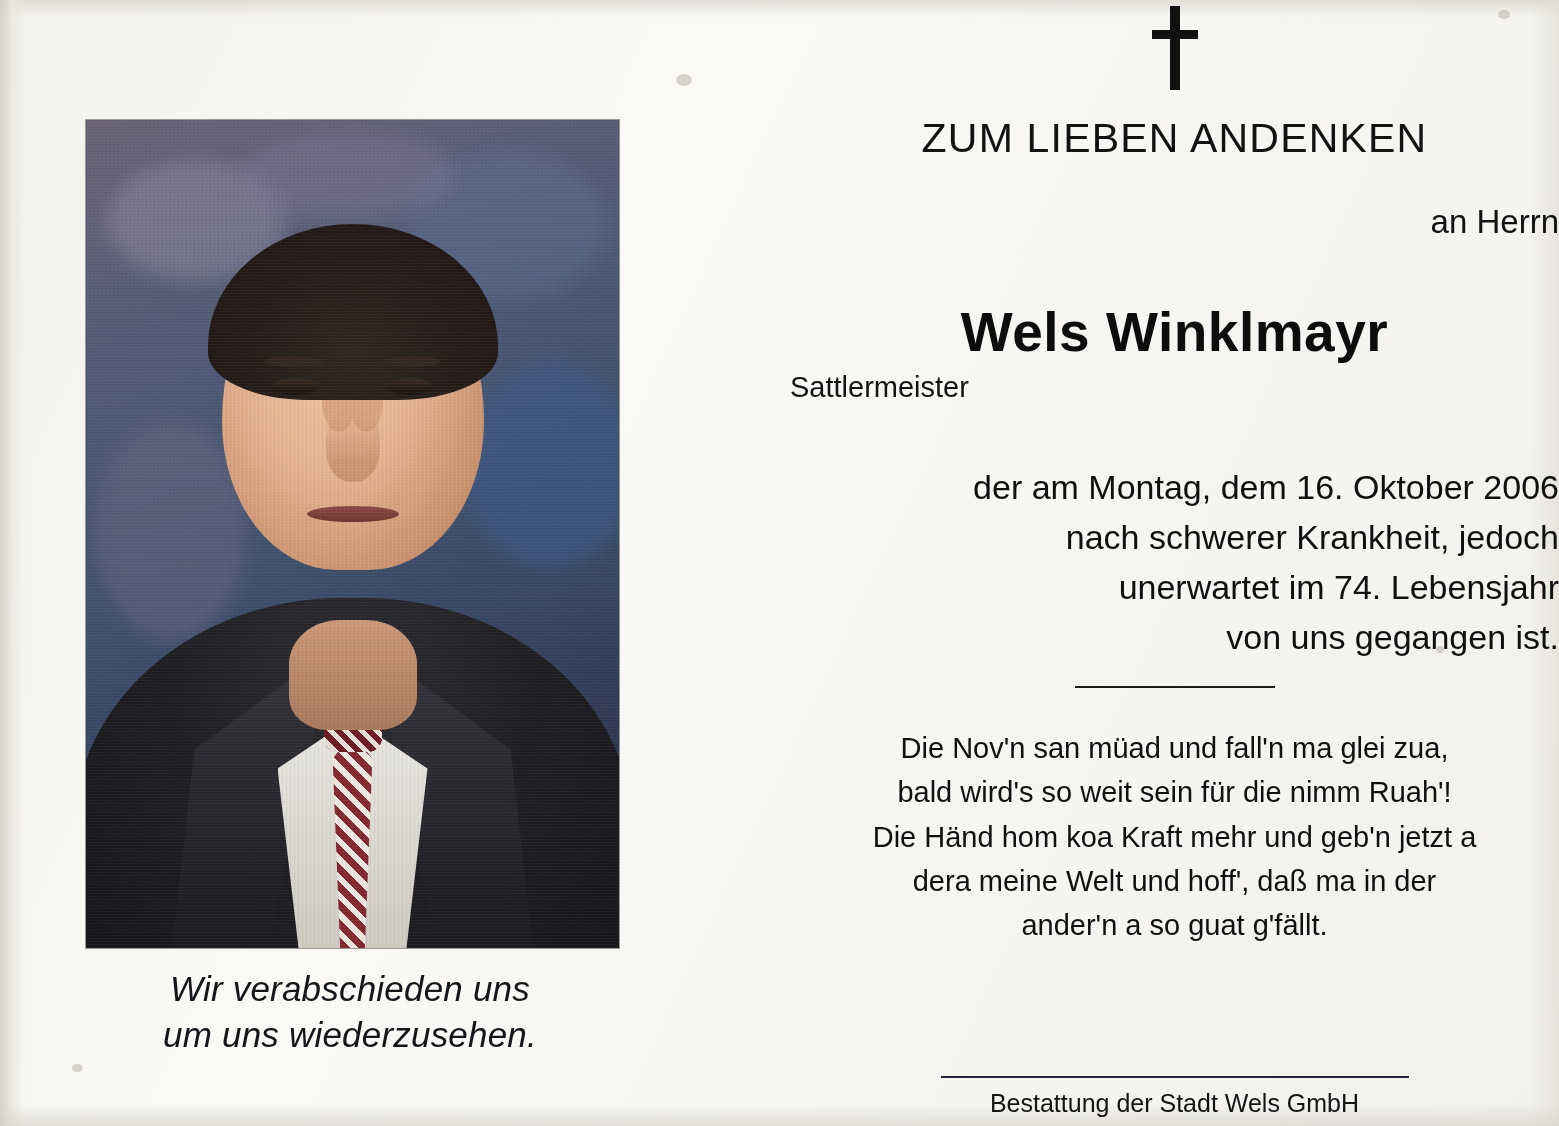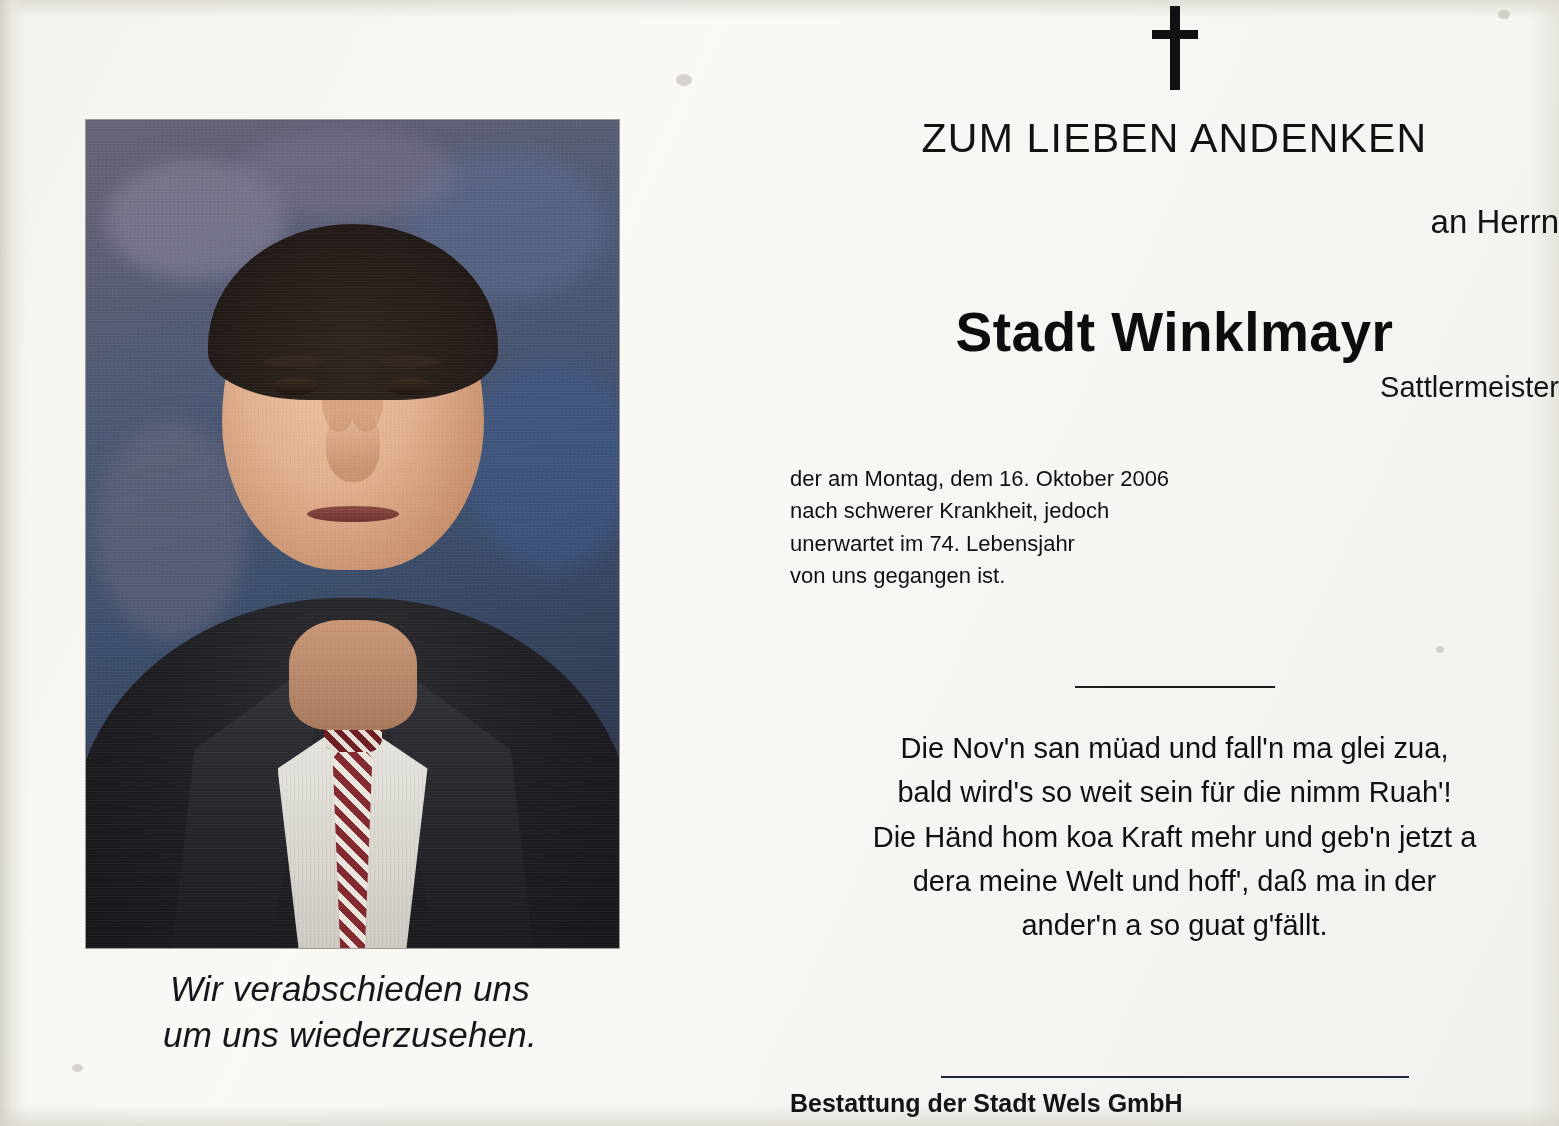--- a/index.html
+++ b/index.html
@@ -310,30 +310,30 @@
     text-align: center;
     font-size: 55px;
     font-weight: bold;
     letter-spacing: .5px;
     color: #0d0d0d;
   }
   .profession {
     position: absolute;
     top: 371px;
     left: 0; width: 100%;
-    text-align: right;
+    text-align: left;
     font-size: 29px;
     color: #141414;
   }
   .death-note {
     position: absolute;
     top: 463px;
     left: 0; width: 100%;
-    text-align: left;
-    font-size: 22px;
+    text-align: right;
+    font-size: 34px;
     line-height: 1.47;
     color: #101010;
   }
   .divider {
     position: absolute;
     top: 686px;
     left: 50%;
     transform: translateX(-50%);
     width: 200px;
     height: 2px;
@@ -354,23 +354,23 @@
     left: 50%;
     transform: translateX(-50%);
     width: 468px;
     height: 2px;
     background: #1f2436;
   }
   .footer {
     position: absolute;
     bottom: 8px;
     left: 0; width: 100%;
+    text-align: center;
     font-size: 25px;
     color: #141414;
-    font-weight: bold;
   }
 </style>
 </head>
 <body>
 
 <div class="card">
 
   <div class="scan-edge-top"></div>
   <div class="scan-edge-left"></div>
   <div class="scan-edge-right"></div>
@@ -420,21 +420,21 @@
 
   <div class="right-panel">
 
     <div class="cross">
       <div class="v"></div>
       <div class="h"></div>
     </div>
 
     <div class="title">ZUM LIEBEN ANDENKEN</div>
     <div class="an-herrn">an Herrn</div>
-    <div class="name">Stadt Winklmayr</div>
+    <div class="name">Wels Winklmayr</div>
     <div class="profession">Sattlermeister</div>
 
     <div class="death-note">
       <div>der am Montag, dem 16. Oktober 2006</div>
       <div>nach schwerer Krankheit, jedoch</div>
       <div>unerwartet im 74. Lebensjahr</div>
       <div>von uns gegangen ist.</div>
     </div>
 
     <div class="divider"></div>

